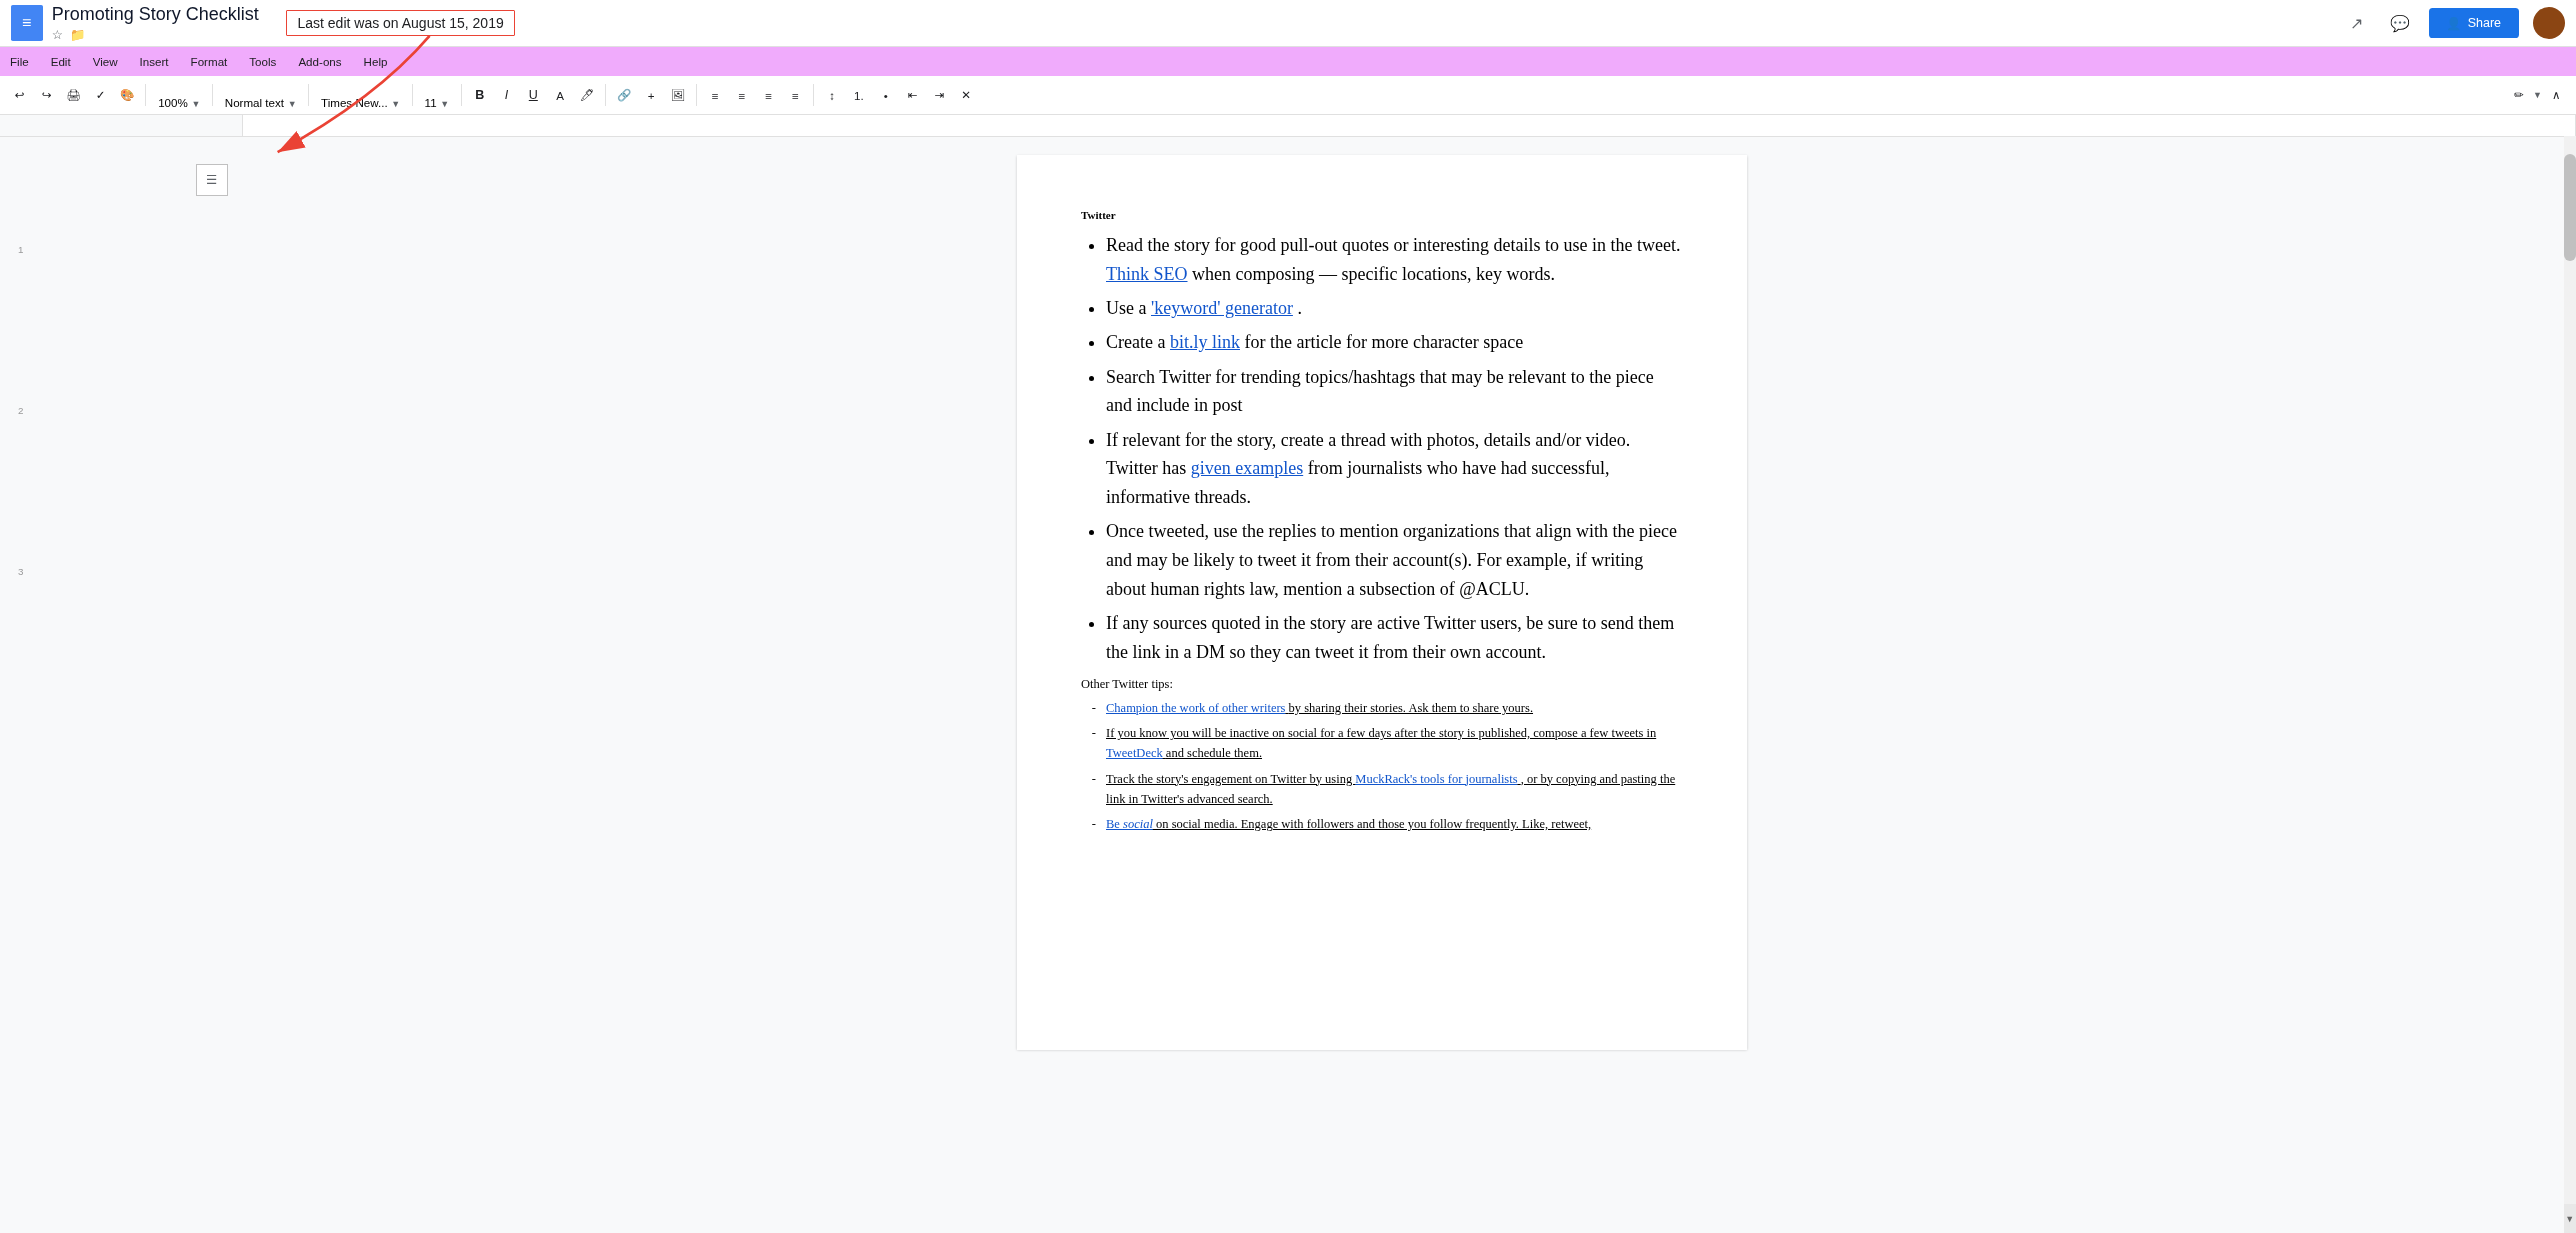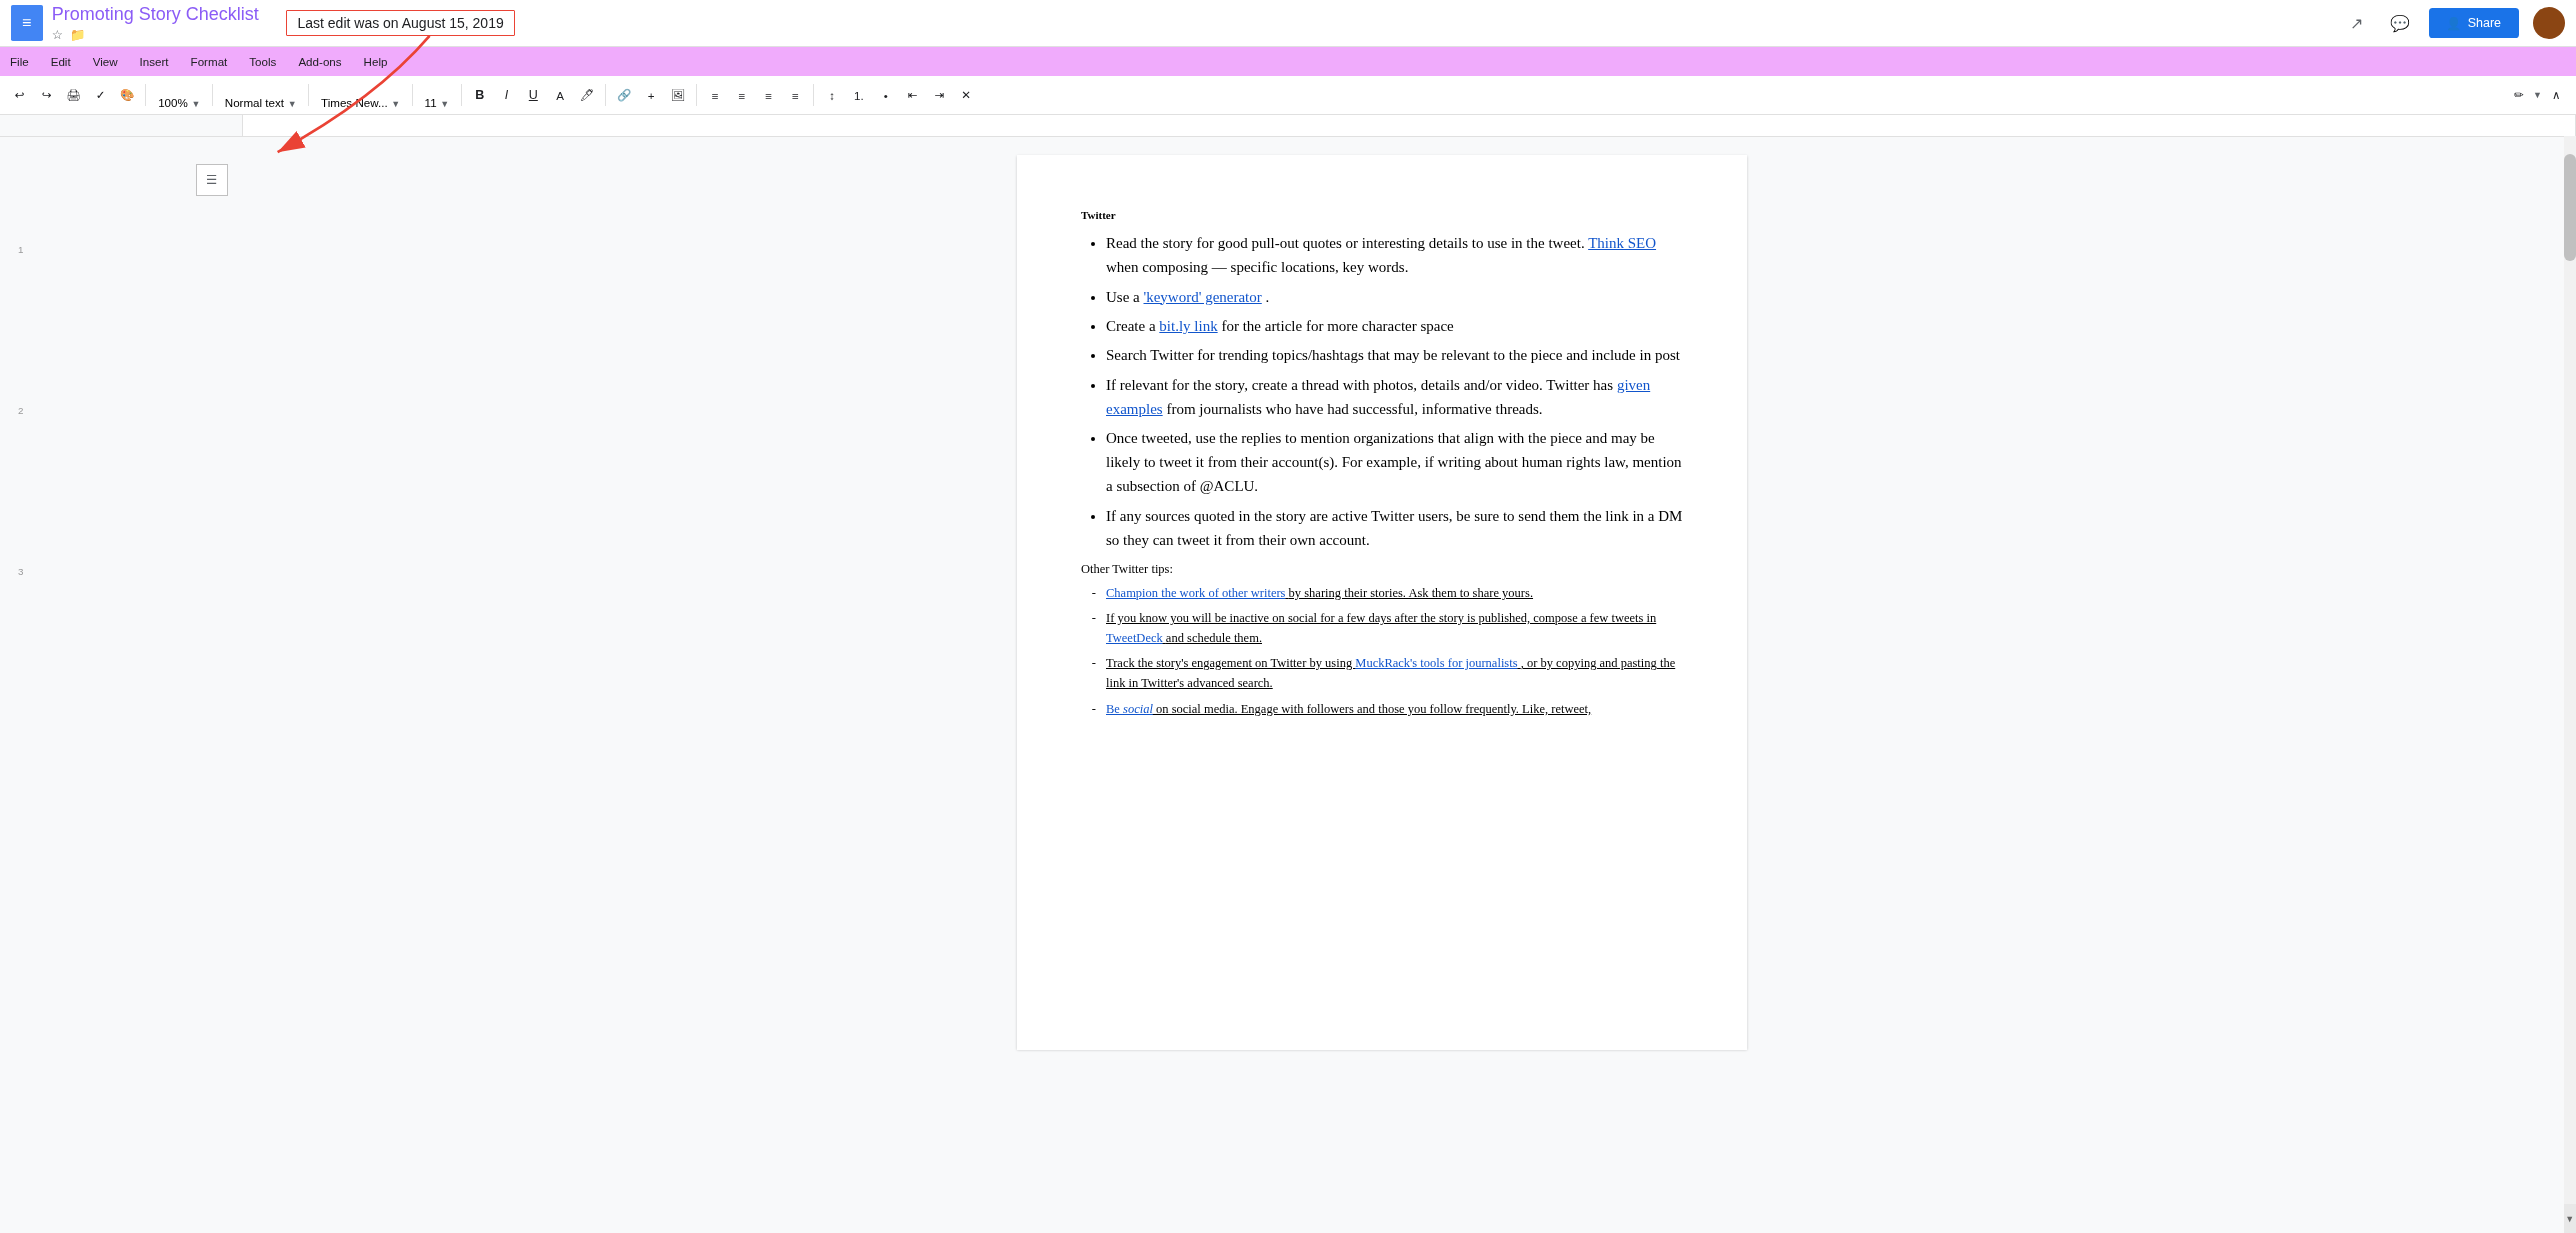--- a/index.html
+++ b/index.html
@@ -27,21 +27,21 @@
       font-size: 16px;
       flex-shrink: 0;
     }
     #doc-icon::after { content: '≡'; }
     #title-area {
       display: flex;
       flex-direction: column;
     }
     #doc-title {
       font-size: 18px;
-      color: #8b5cf6;
+      color: #0f172a;
       font-weight: normal;
     }
     #title-icons {
       display: flex;
       gap: 7.2px;
       margin-top: 1.8px;
     }
     .title-icon { color: #5f6368; font-size: 12.5px; cursor: pointer; }
     #last-edit-badge {
       border: 1.8px solid #ea4335;
@@ -233,21 +233,21 @@
       font-weight: bold;
       margin-bottom: 10.7px;
       font-family: 'Times New Roman', serif;
     }
     .bullet-list {
       list-style: disc;
       padding-left: 25px;
       margin-bottom: 10.7px;
     }
     .bullet-list li {
-      font-size: 15px;
+      font-size: 18px;
       font-family: 'Times New Roman', serif;
       line-height: 1.6;
       margin-bottom: 5.4px;
     }
     .dash-list {
       list-style: none;
       padding-left: 25px;
       margin-bottom: 7.2px;
     }
     .dash-list li {

